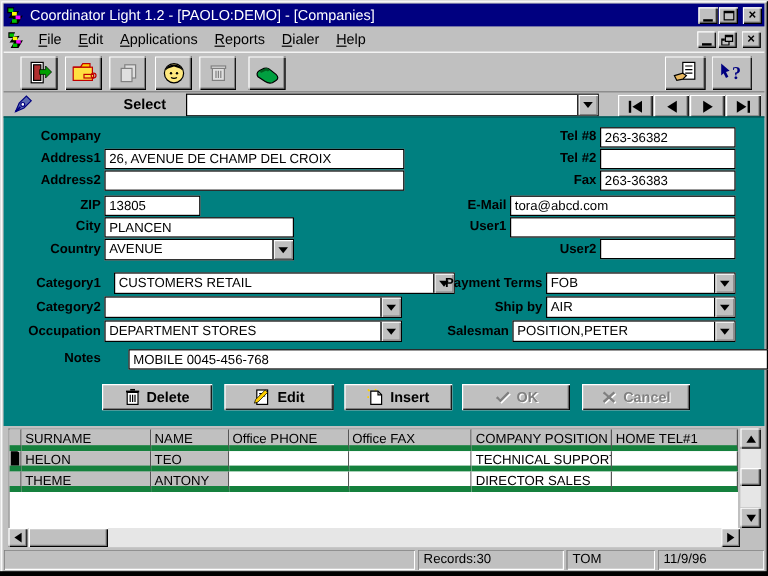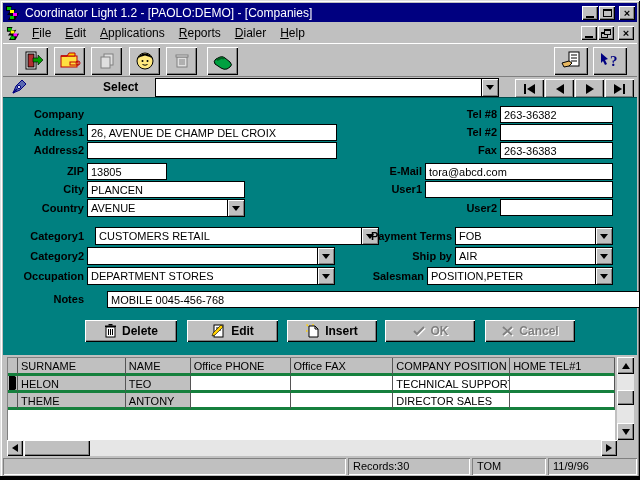--- a/index.html
+++ b/index.html
@@ -66,21 +66,21 @@
           box-shadow: inset 1px 1px 0 #fff, inset -1px -1px 0 #000, inset -2px -2px 0 #808080;
           display:flex; align-items:center; justify-content:center; gap:5px;
           font-size:12px; font-weight:bold; color:#000; }
   .abtn.disabled { color:#808080; text-shadow:1px 1px 0 #fff; }
   
   .grid { left:7px; top:357px; width:608px; height:83px; background:#fff;
           border-left:1px solid #808080; border-top:1px solid #808080; }
   .grow { display:flex; height:17px; }
   .grow.header { height:18px; }
   .gcell { font-size:11px; color:#000; padding:2px 0 0 3px; white-space:nowrap; overflow:hidden;
-           border-right:1px solid #555; border-bottom:3px solid #15803d; }
+           border-right:1px solid #555; border-bottom:5px solid #15803d; }
   .gcell.hdr { background:#c0c0c0; }
   .gcell.fixed { background:#c0c0c0; }
   .gcell.open { background:#fff; }
   .gcell.selcol { padding:1px 0 0 1px; background:#c0c0c0; }
   .rowmark { width:0; height:0; border-top:5px solid transparent; border-bottom:5px solid transparent; border-left:7px solid #000; margin-top:2px; }
   
   .sb-btn { position:absolute; background:#c0c0c0;
             box-shadow: inset 1px 1px 0 #fff, inset -1px -1px 0 #000, inset -2px -2px 0 #808080;
             display:flex; align-items:center; justify-content:center; }
   .sb-track { position:absolute; background:#e6e6e6; }

